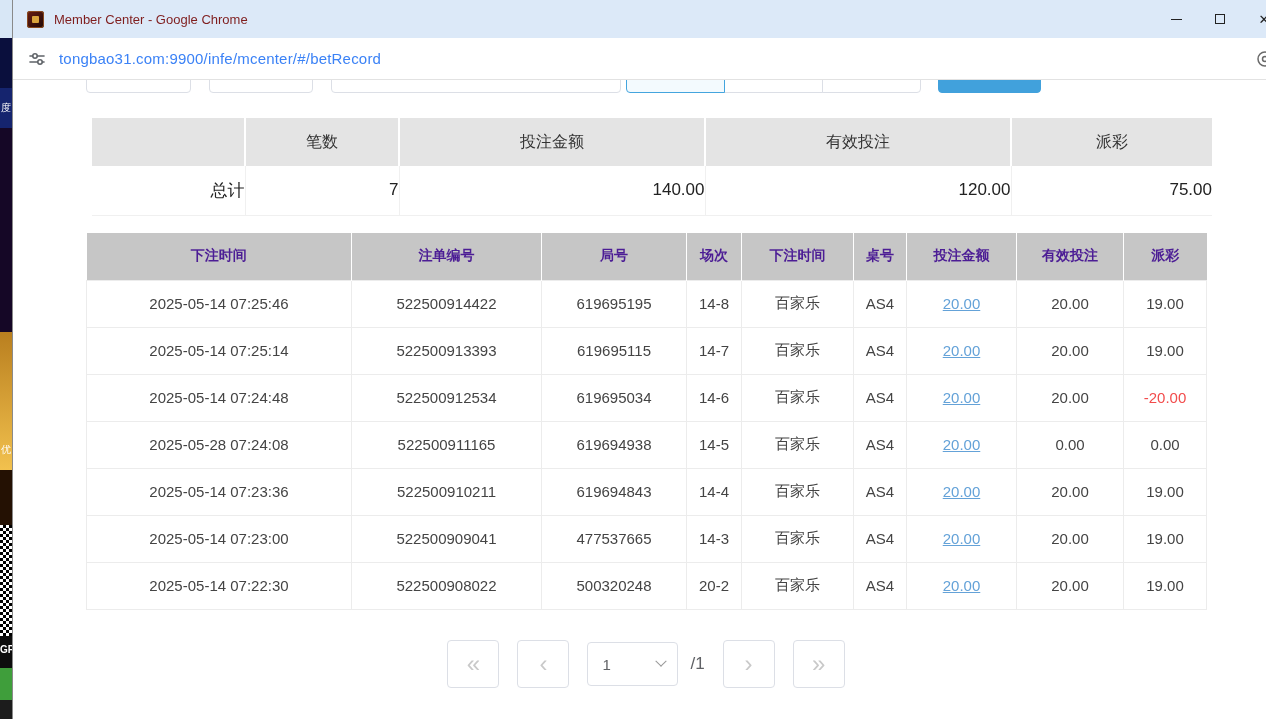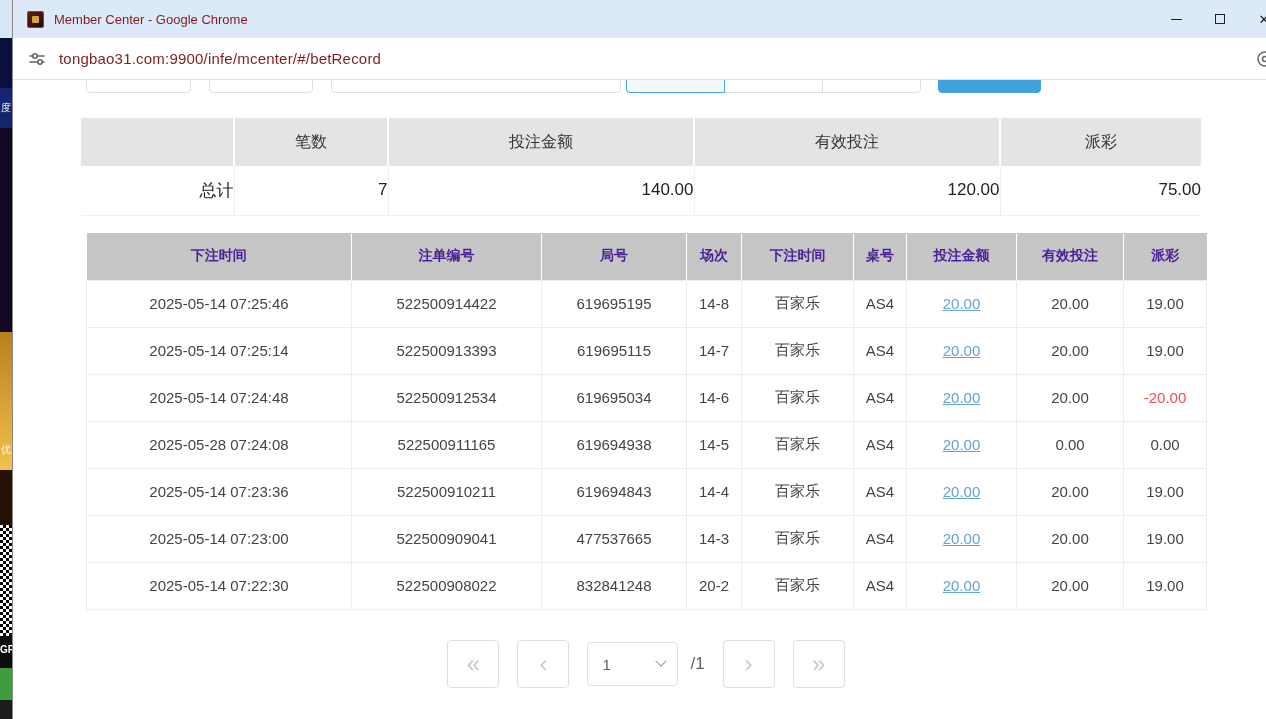--- a/index.html
+++ b/index.html
@@ -28,36 +28,36 @@
   .favicon::after { content:""; display:block; width:7px; height:7px; margin:5px auto; background:#d9a43c; border-radius:1px; }
   .win-title { font-size:13px; color:#7f1d1d; }
   .win-controls { position:absolute; right:-20px; top:0; height:38px; display:flex; }
   .win-btn { width:44px; height:38px; display:flex; align-items:center; justify-content:center; color:#222; }
   .ic-min { width:11px; height:0; border-top:1px solid #222; display:block; }
   .ic-max { width:10px; height:10px; border:1px solid #222; display:block; }
   .ic-close { font-size:13px; }
 
   .addressbar { position:relative; height:42px; background:#fff; border-bottom:1px solid #e2e2e2; display:flex; align-items:center; padding-left:14px; }
   .tune-icon { width:20px; height:20px; margin-right:12px; flex:0 0 auto; }
-  .url-text { font-size:15px; color:#7f1d1d; letter-spacing:.2px; }
+  .url-text { font-size:15px; color:#3b82f6; letter-spacing:.2px; }
   .bar-right-icon { position:absolute; right:-9px; top:11px; width:20px; height:20px; }
 
   
   .page { position:relative; width:1254px; height:639px; background:#fff; overflow:hidden; }
 
   
   .tb-btn, .tb-input, .tb-seg, .tb-primary { position:absolute; top:-23px; height:36px; border-radius:4px; background:#fff; border:1px solid #dcdfe6; }
   .tb-input { border-radius:4px; }
   .tb-seg { border-radius:0; }
   .tb-seg.first { border-radius:4px 0 0 4px; border:1px solid #44a5de; background:#f3fafe; z-index:2; }
   .tb-seg.last { border-radius:0 4px 4px 0; }
   .tb-primary { background:#41a1dc; border:1px solid #41a1dc; }
 
   
-  .summary-table { position:absolute; left:68px; top:38px; width:1120px; border-collapse:collapse; table-layout:fixed; }
+  .summary-table { position:absolute; left:79px; top:38px; width:1120px; border-collapse:collapse; table-layout:fixed; }
   .summary-table th { height:48px; background:#e4e4e4; font-size:16px; font-weight:normal; color:#333; border-right:2px solid #fff; }
   .summary-table th:last-child { border-right:none; }
   .summary-table td { height:49px; background:#fff; font-size:17px; color:#222; text-align:right; border-right:1px solid #f0f0f0; border-bottom:1px solid #f0f0f0; }
   .summary-table td:last-child { border-right:none; }
 
   
   .bet-table { position:absolute; left:73px; top:153px; width:1120px; border-collapse:collapse; table-layout:fixed; }
   .bet-table th { height:47px; background:#c6c6c6; color:#4c1d95; font-size:14px; font-weight:bold; border-right:1px solid #fff; }
   .bet-table th:last-child { border-right:none; }
   .bet-table td { height:47px; text-align:center; font-size:15px; color:#444; background:#fff; border:1px solid #ececec; }
@@ -253,21 +253,21 @@
         <td>百家乐</td>
         <td>AS4</td>
         <td><span class="link">20.00</span></td>
         <td>20.00</td>
         <td>19.00</td>
       </tr>
 
       <tr>
         <td>2025-05-14 07:22:30</td>
         <td>522500908022</td>
-        <td>832841248</td>
+        <td>500320248</td>
         <td>20-2</td>
         <td>百家乐</td>
         <td>AS4</td>
         <td><span class="link">20.00</span></td>
         <td>20.00</td>
         <td>19.00</td>
       </tr>
     </tbody>
     </table>
 

